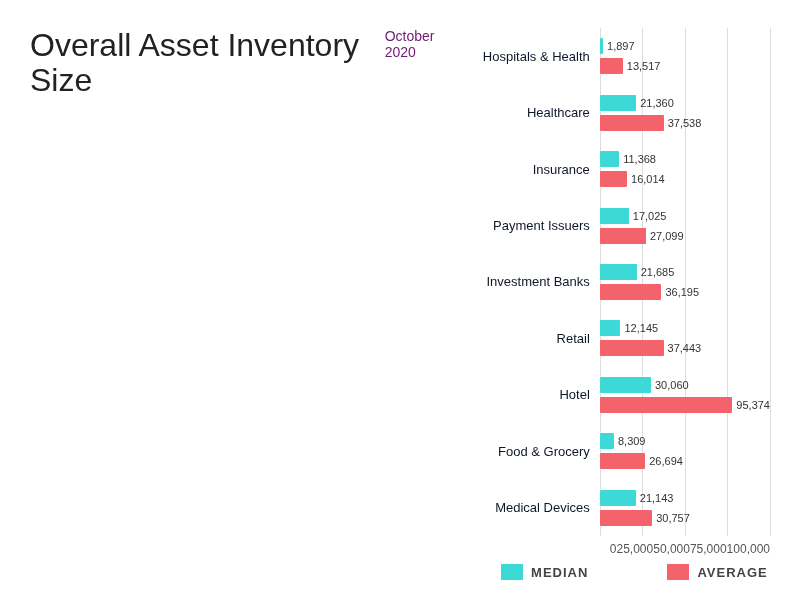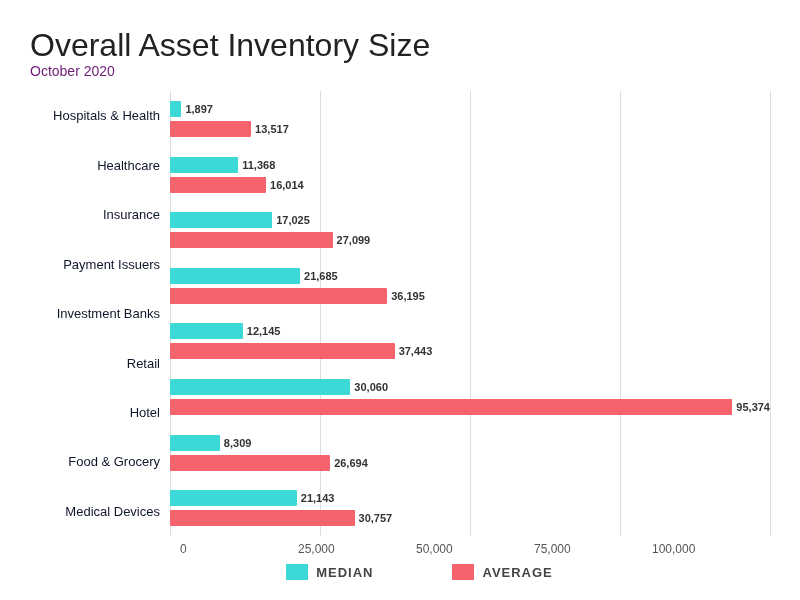--- a/index.html
+++ b/index.html
@@ -8,21 +8,21 @@
       font-family: Arial, Helvetica, sans-serif;
       width: 800px;
       height: 600px;
       overflow: hidden;
     }
     .container {
       width: 800px;
       height: 600px;
       padding: 28px 30px 20px 30px;
       display: flex;
-      flex-direction: column;
+      flex-direction: row;
     }
     .title {
       font-size: 32px;
       font-weight: 300;
       color: #222;
       line-height: 1.1;
     }
     .subtitle {
       font-size: 14px;
       color: #701a75;
@@ -48,21 +48,20 @@
       font-size: 13px;
       color: #0f172a;
       text-align: right;
       line-height: 1;
     }
     .bars-area {
       flex: 1;
       display: flex;
       flex-direction: column;
       position: relative;
-      font-weight: bold;
     }
     .grid-lines {
       position: absolute;
       top: 0; left: 0; right: 0; bottom: 0;
       display: flex;
       pointer-events: none;
     }
     .grid-line {
       position: absolute;
       top: 0;
@@ -178,20 +177,30 @@
                 <div class="bar bar-teal" style="width: 1.9%;"></div>
                 <span class="bar-label">1,897</span>
               </div>
               <div class="bar-wrap">
                 <div class="bar bar-pink" style="width: 13.52%;"></div>
                 <span class="bar-label">13,517</span>
               </div>
             </div>
             <div class="row-group">
               <div class="bar-wrap">
+                <div class="bar bar-teal" style="width: 21.36%;"></div>
+                <span class="bar-label">21,360</span>
+              </div>
+              <div class="bar-wrap">
+                <div class="bar bar-pink" style="width: 37.54%;"></div>
+                <span class="bar-label">37,538</span>
+              </div>
+            </div>
+            <div class="row-group">
+              <div class="bar-wrap">
                 <div class="bar bar-teal" style="width: 11.37%;"></div>
                 <span class="bar-label">11,368</span>
               </div>
               <div class="bar-wrap">
                 <div class="bar bar-pink" style="width: 16.01%;"></div>
                 <span class="bar-label">16,014</span>
               </div>
             </div>
             <div class="row-group">
               <div class="bar-wrap">

